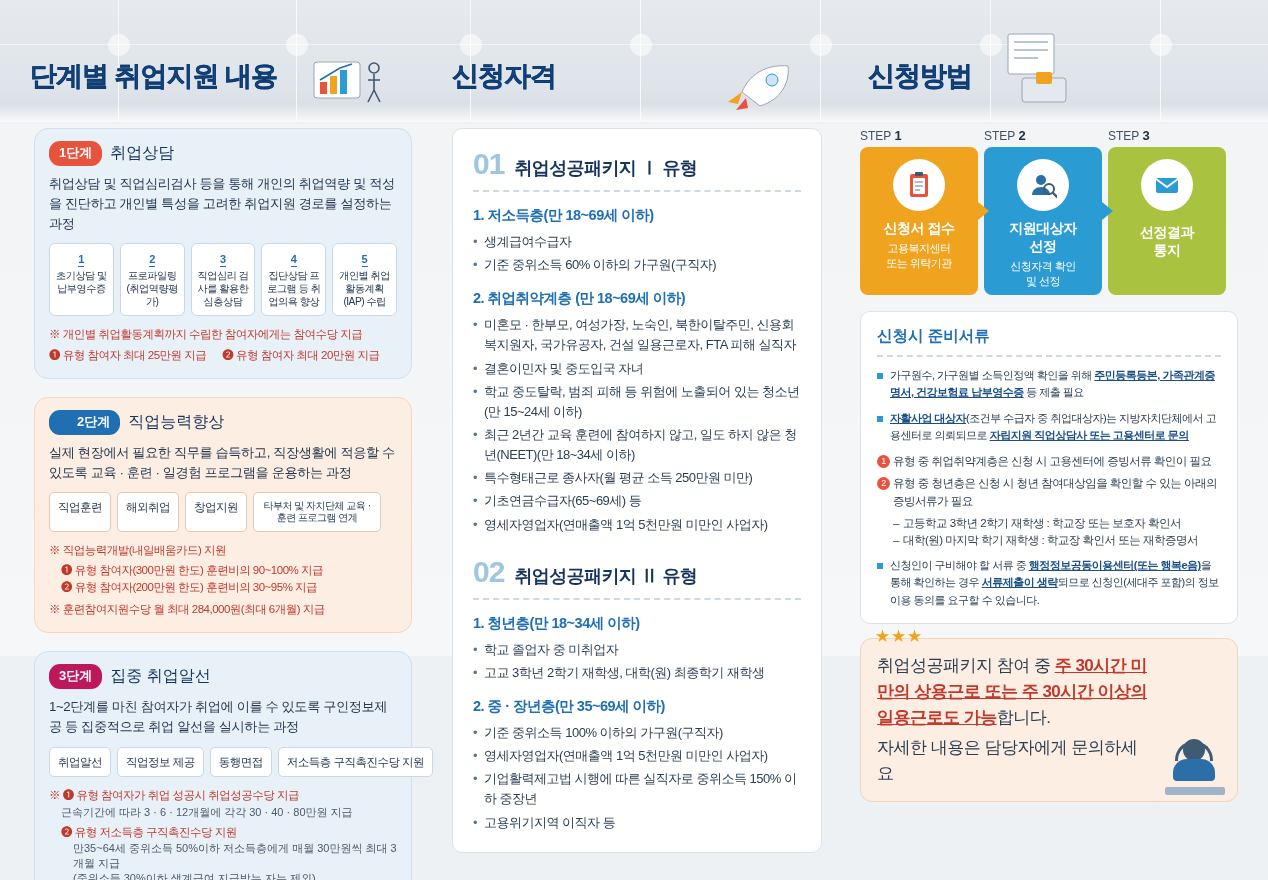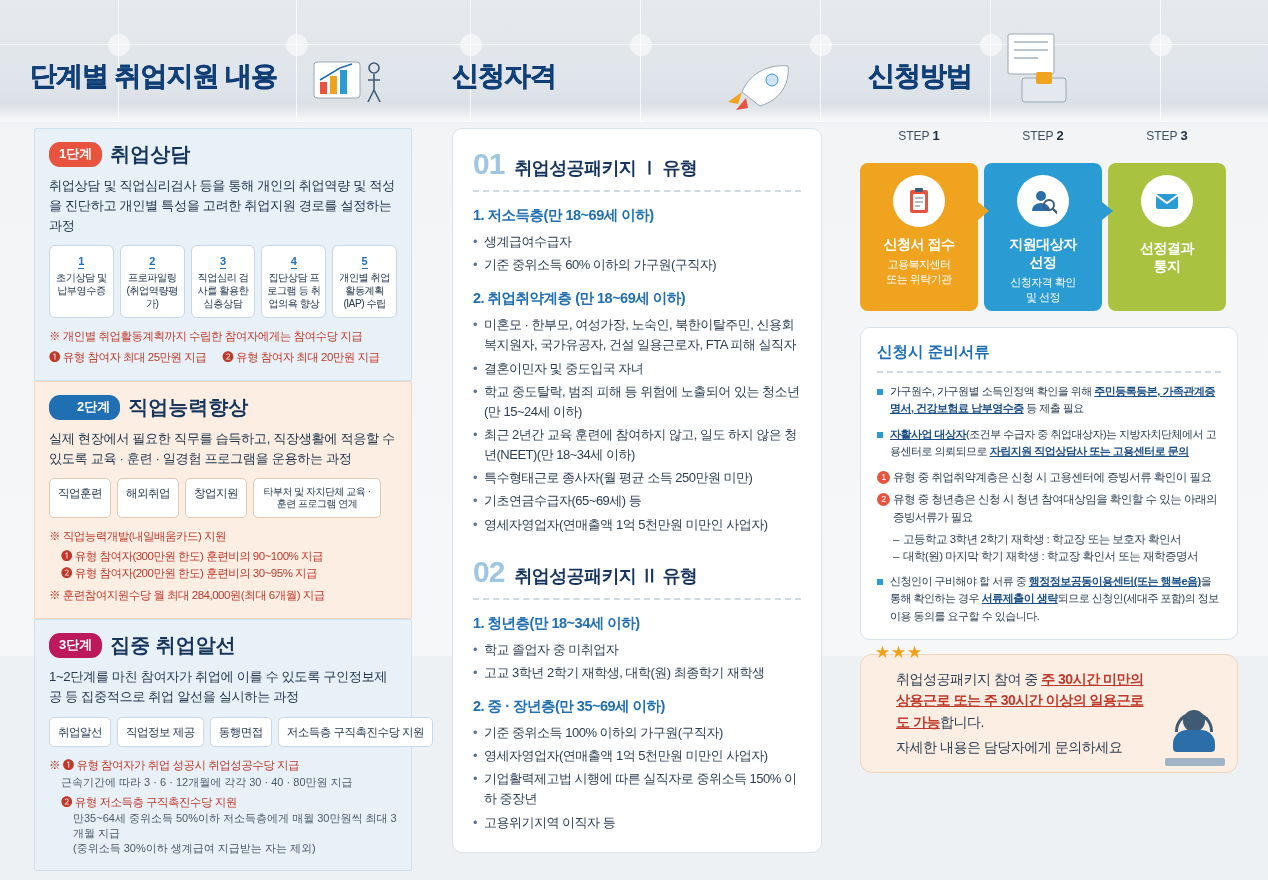--- a/index.html
+++ b/index.html
@@ -47,40 +47,40 @@
   }
   #t1 { left: 30px; top: 58px; }
   #t2 { left: 452px; top: 58px; }
   #t3 { left: 868px; top: 58px; }
 
   
   .col-left {
     position: absolute; left: 34px; top: 128px; width: 378px;
   }
   .card {
-    border-radius: 2px; margin-bottom: 0; padding: 12px 14px 14px 14px;
+    border-radius: 14px; margin-bottom: 18px; padding: 12px 14px 14px 14px;
     position: relative;
   }
   .card-blue { background: #e8f1f8; border: 1px solid #cfe0ee; }
   .card-peach { background: #fdeee4; border: 1px solid #f5d6c0; }
 
   .step-head { display: flex; align-items: center; gap: 8px; margin-bottom: 8px; }
   .step-pill {
     color: #fff; font-size: 13px; font-weight: bold; border-radius: 11px;
     padding: 3px 10px 4px 10px; position: relative; white-space: nowrap;
   }
   .pill-red { background: #e8533e; }
   .pill-blue { background: #1f6fb2; padding-left: 28px; }
   .pill-teal { background: #be185d; }
   .step-pill::after {
     content: ""; position: absolute; right: -5px; top: 50%; transform: translateY(-50%);
     border-left: 6px solid currentColor; border-top: 5px solid transparent; border-bottom: 5px solid transparent;
     display: none;
   }
-  .step-title { font-size: 20px; font-weight: bold; color: #17355c; }
+  .step-title { font-size: 16px; font-weight: normal; color: #17355c; }
   .step-desc { font-size: 13.2px; color: #24384f; line-height: 1.5; margin-bottom: 10px; letter-spacing: -0.4px;}
 
   .numbox-row { display: flex; gap: 6px; margin-bottom: 10px; }
   .numbox {
     flex: 1; background: #fff; border: 1px solid #c9d8e6; border-radius: 6px;
     padding: 5px 4px 7px 4px; text-align: center; min-height: 56px;
   }
   .numbox .n {
     display: inline-block; font-size: 11px; color: #1f6fb2; font-weight: bold;
     border-bottom: 1px solid #1f6fb2; line-height: 1.15; margin-bottom: 3px;
@@ -116,21 +116,21 @@
   .li { font-size: 13px; color: #2b3e52; line-height: 1.55; letter-spacing: -0.5px; padding-left: 11px; position: relative; margin-bottom: 3px;}
   .li::before { content: "•"; position: absolute; left: 0; top: 0; color: #5a7694; }
 
   .mid-block2 { margin-top: 20px; }
 
   
   .col-right { position: absolute; left: 860px; top: 128px; width: 378px; }
 
   .steps-row { display: flex; gap: 6px; align-items: flex-start; }
   .stepcard { width: 118px; position: relative; }
-  .stepcard .slabel { font-size: 12px; color: #40505f; text-align: center; margin-bottom: 20px; }
+  .stepcard .slabel { font-size: 12px; color: #40505f; text-align: left; margin-bottom: 4px; }
   .stepcard .slabel b { font-size: 13px; color: #23313f; }
   .sbox {
     border-radius: 8px; height: 148px; padding: 10px 6px 8px 6px; text-align: center;
     color: #fff; position: relative;
   }
   .s1 { background: #f0a31f; }
   .s2 { background: #2b9bd4; }
   .s3 { background: #a9c23f; }
   .sicon {
     width: 52px; height: 52px; border-radius: 50%; background: #fff;
@@ -161,21 +161,21 @@
     position: absolute; left: 0; top: 2px; width: 13px; height: 13px; border-radius: 50%;
     background: #e8533e; color: #fff; font-size: 9px; line-height: 13px; text-align: center;
   }
   .dash-li { font-size: 11.5px; color: #2b3e52; line-height: 1.5; padding-left: 10px; margin-left: 16px; position: relative; letter-spacing: -0.5px;}
   .dash-li::before { content: "–"; position: absolute; left: 0; top: 0; color: #2b3e52; }
 
   .tip-card {
     margin-top: 14px; background: #fdeee4; border: 1px solid #f3d4bd; border-radius: 12px;
     padding: 14px 16px 14px 16px; position: relative; min-height: 92px;
   }
-  .tip-card .txt { font-size: 14px; color: #2b3e52; line-height: 1.55; letter-spacing: -0.5px; padding-right: 70px; margin-left: 19px;}
+  .tip-card .txt { font-size: 17px; color: #2b3e52; line-height: 1.55; letter-spacing: -0.5px; padding-right: 70px;}
   .stars { position: absolute; left: 14px; top: -12px; font-size: 15px; color: #f0a31f; letter-spacing: 1px;}
   .agent {
     position: absolute; right: 10px; bottom: 6px; width: 62px; height: 62px;
   }
   .agent .head { position: absolute; left: 18px; top: 6px; width: 22px; height: 22px; border-radius: 50%; background: #3f5a73; }
   .agent .body { position: absolute; left: 8px; top: 26px; width: 42px; height: 22px; border-radius: 14px 14px 4px 4px; background: #2b6ea8; }
   .agent .desk { position: absolute; left: 0px; bottom: 0px; width: 60px; height: 8px; background: #9fb4c6; border-radius: 2px;}
   .agent .phone { position: absolute; left: 10px; top: 8px; width: 38px; height: 20px; border: 3px solid #3f5a73; border-bottom: none; border-radius: 19px 19px 0 0; }
 
   

